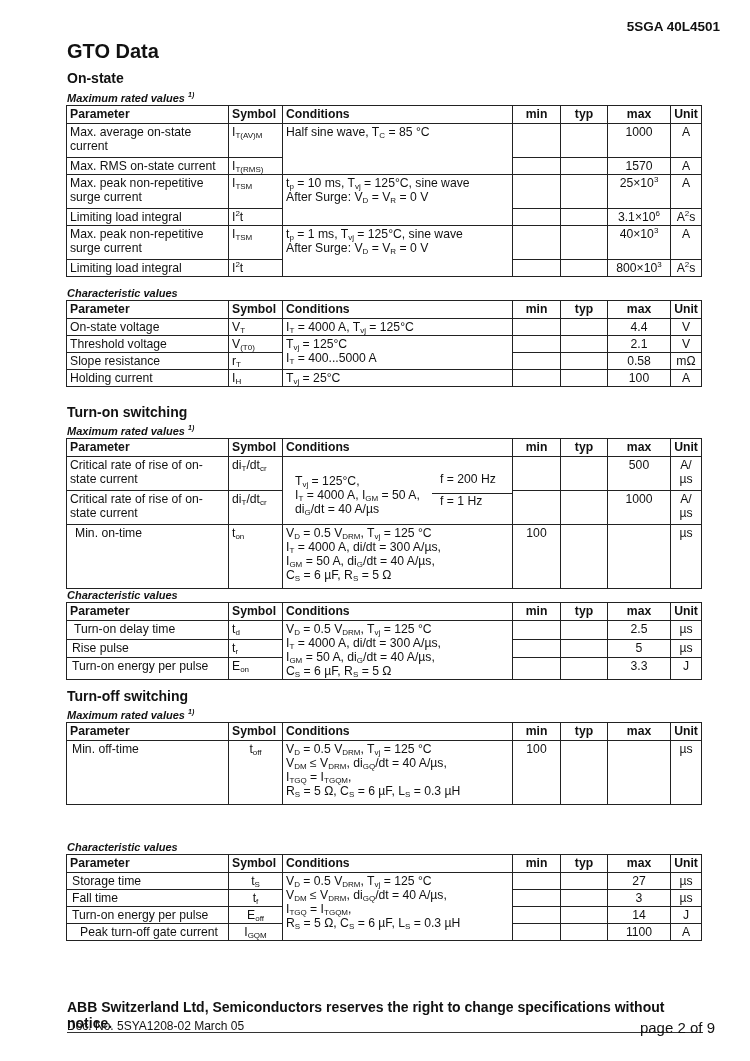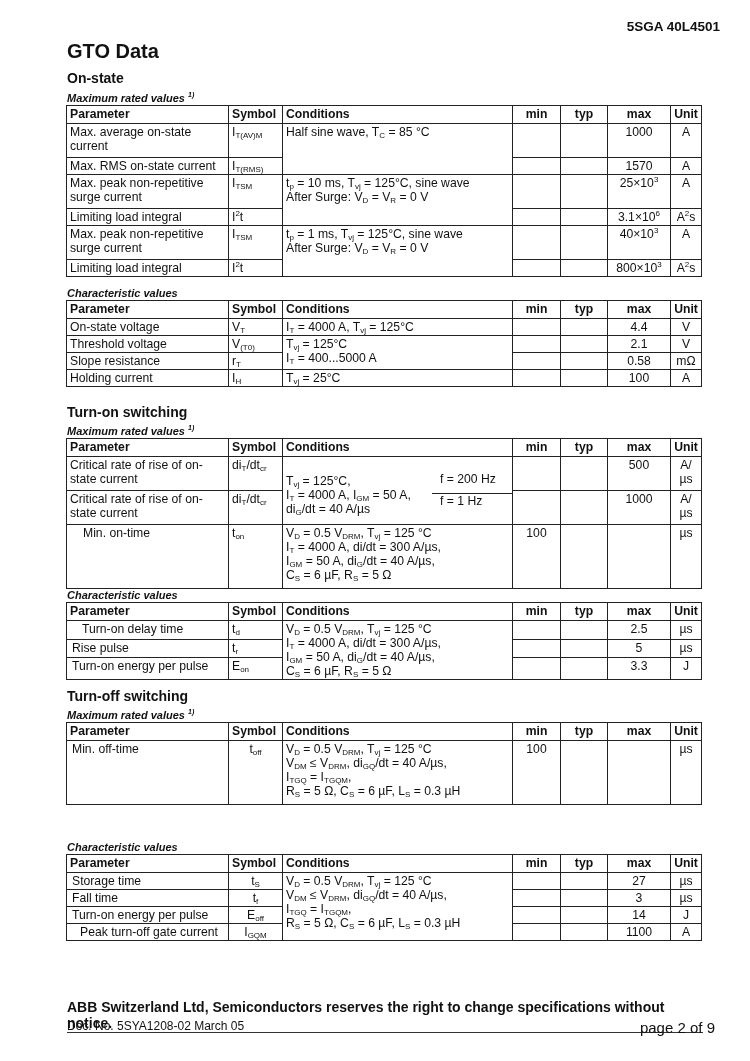--- a/index.html
+++ b/index.html
@@ -9,21 +9,21 @@
   .sec{position:absolute;left:67px;font-weight:bold;font-size:14px;}
   .sub{position:absolute;left:67px;font-weight:bold;font-style:italic;font-size:11px;}
   .sub sup{font-size:7px;}
   table{position:absolute;left:66px;width:545px;border-collapse:collapse;font-size:12.2px;table-layout:fixed;}
   td,th{border:1.3px solid #222;padding:1px 3px 1px 3px;vertical-align:top;line-height:14px;}
   th{font-weight:bold;text-align:left;height:15px;}
   th.c,td.c{text-align:center;}
   col.p{width:162px;} col.s{width:54px;} col.cd{width:230px;} col.mn{width:48px;} col.ty{width:47px;} col.mx{width:63px;} col.u{width:31px;}
   sub{font-size:8px;vertical-align:-2px;line-height:0;}
   sup{font-size:8px;vertical-align:5px;line-height:0;}
-  .cond-split{display:flex;}
+  .cond-split{display:flex;margin-left:9px;}
   .cond-split .l{flex:1;padding-top:8px;}
   .cond-split .r{width:80px;}
   .footer1{position:absolute;left:67px;top:999px;width:636px;font-weight:bold;font-size:14px;border-bottom:1.3px solid #333;padding-bottom:1px;}
   .footer2{position:absolute;left:67px;top:1019px;font-size:12px;}
   .footer3{position:absolute;right:35px;top:1019px;font-size:15px;}
 </style>
 </head>
 <body>
 
 <div class="docid">5SGA 40L4501</div>
@@ -205,21 +205,21 @@
   </tr>
   <tr style="height:34px">
     <td>Critical rate of rise of on-state current</td>
     <td>di<sub>T</sub>/dt<sub>cr</sub></td>
     <td></td>
         <td></td>
     <td class="c">1000</td>
     <td class="c">A/µs</td>
   </tr>
   <tr style="height:64px">
-    <td style="padding-left:16px">Min. on-time</td>
+    <td style="padding-left:8px">Min. on-time</td>
     <td>t<sub>on</sub></td>
     <td>V<sub>D</sub> = 0.5 V<sub>DRM</sub>, T<sub>vj</sub> = 125 °C<br>I<sub>T</sub> = 4000 A, di/dt = 300 A/µs,<br>I<sub>GM</sub> = 50 A, di<sub>G</sub>/dt = 40 A/µs,<br>C<sub>S</sub> = 6 µF, R<sub>S</sub>  = 5 Ω</td>
     <td class="c">100</td>
     <td></td>
     <td></td>
     <td class="c">µs</td>
   </tr>
 </tbody>
   </table>
 
@@ -238,21 +238,21 @@
       <tr>
     <th>Parameter</th>
     <th>Symbol</th>
     <th>Conditions</th>
     <th class="c">min</th>
     <th class="c">typ</th>
     <th class="c">max</th>
     <th class="c">Unit</th>
   </tr>
   <tr>
-    <td style="padding-left:15px">Turn-on delay time</td>
+    <td style="padding-left:7px">Turn-on delay time</td>
     <td>t<sub>d</sub></td>
     <td rowspan="3">V<sub>D</sub> = 0.5 V<sub>DRM</sub>, T<sub>vj</sub> = 125 °C<br>I<sub>T</sub> = 4000 A, di/dt = 300 A/µs,<br>I<sub>GM</sub> = 50 A, di<sub>G</sub>/dt = 40 A/µs,<br>C<sub>S</sub> = 6 µF, R<sub>S</sub>  = 5 Ω</td>
     <td></td>
         <td></td>
     <td class="c">2.5</td>
     <td class="c">µs</td>
   </tr>
   <tr>
     <td style="padding-left:5px">Rise pulse</td>
     <td>t<sub>r</sub></td>

